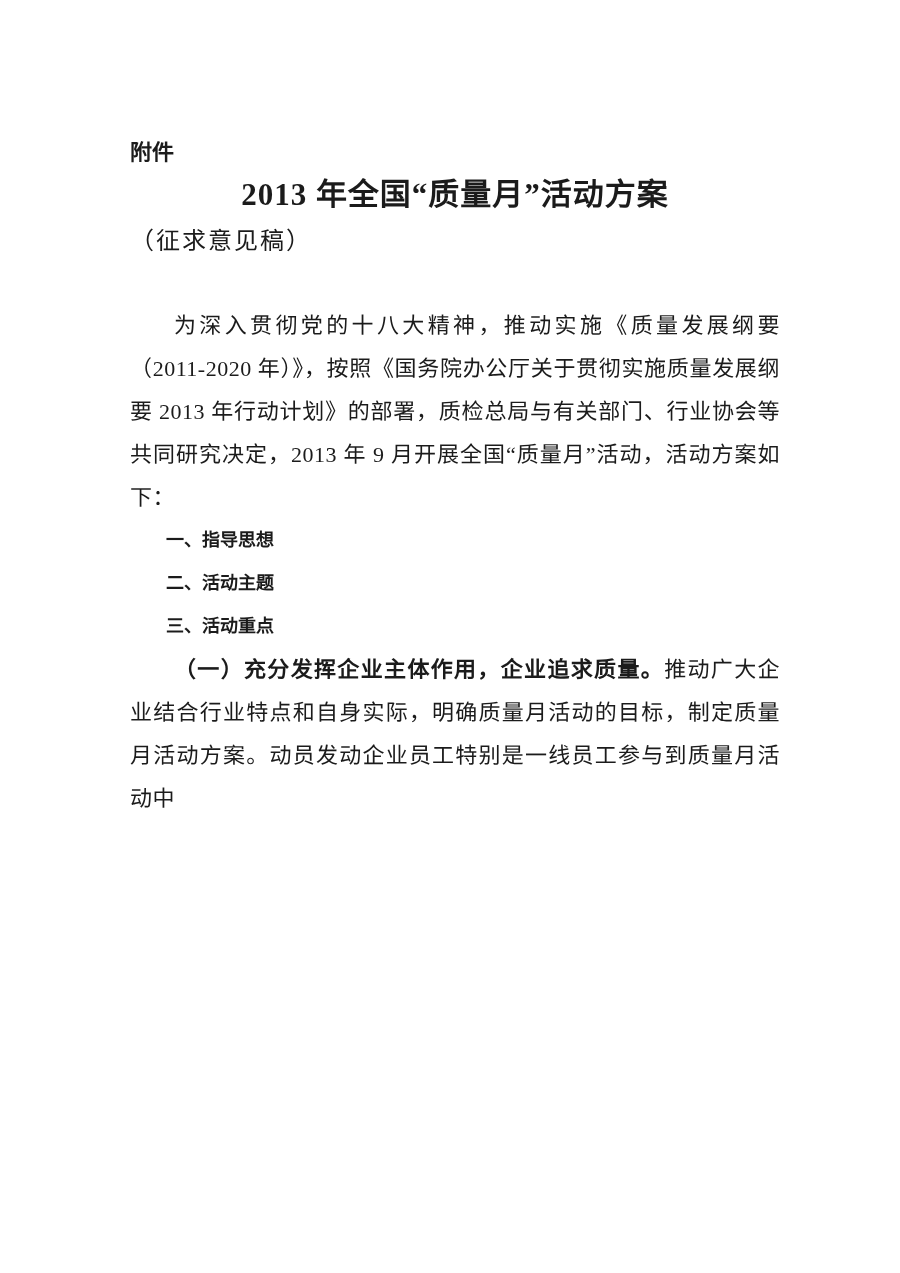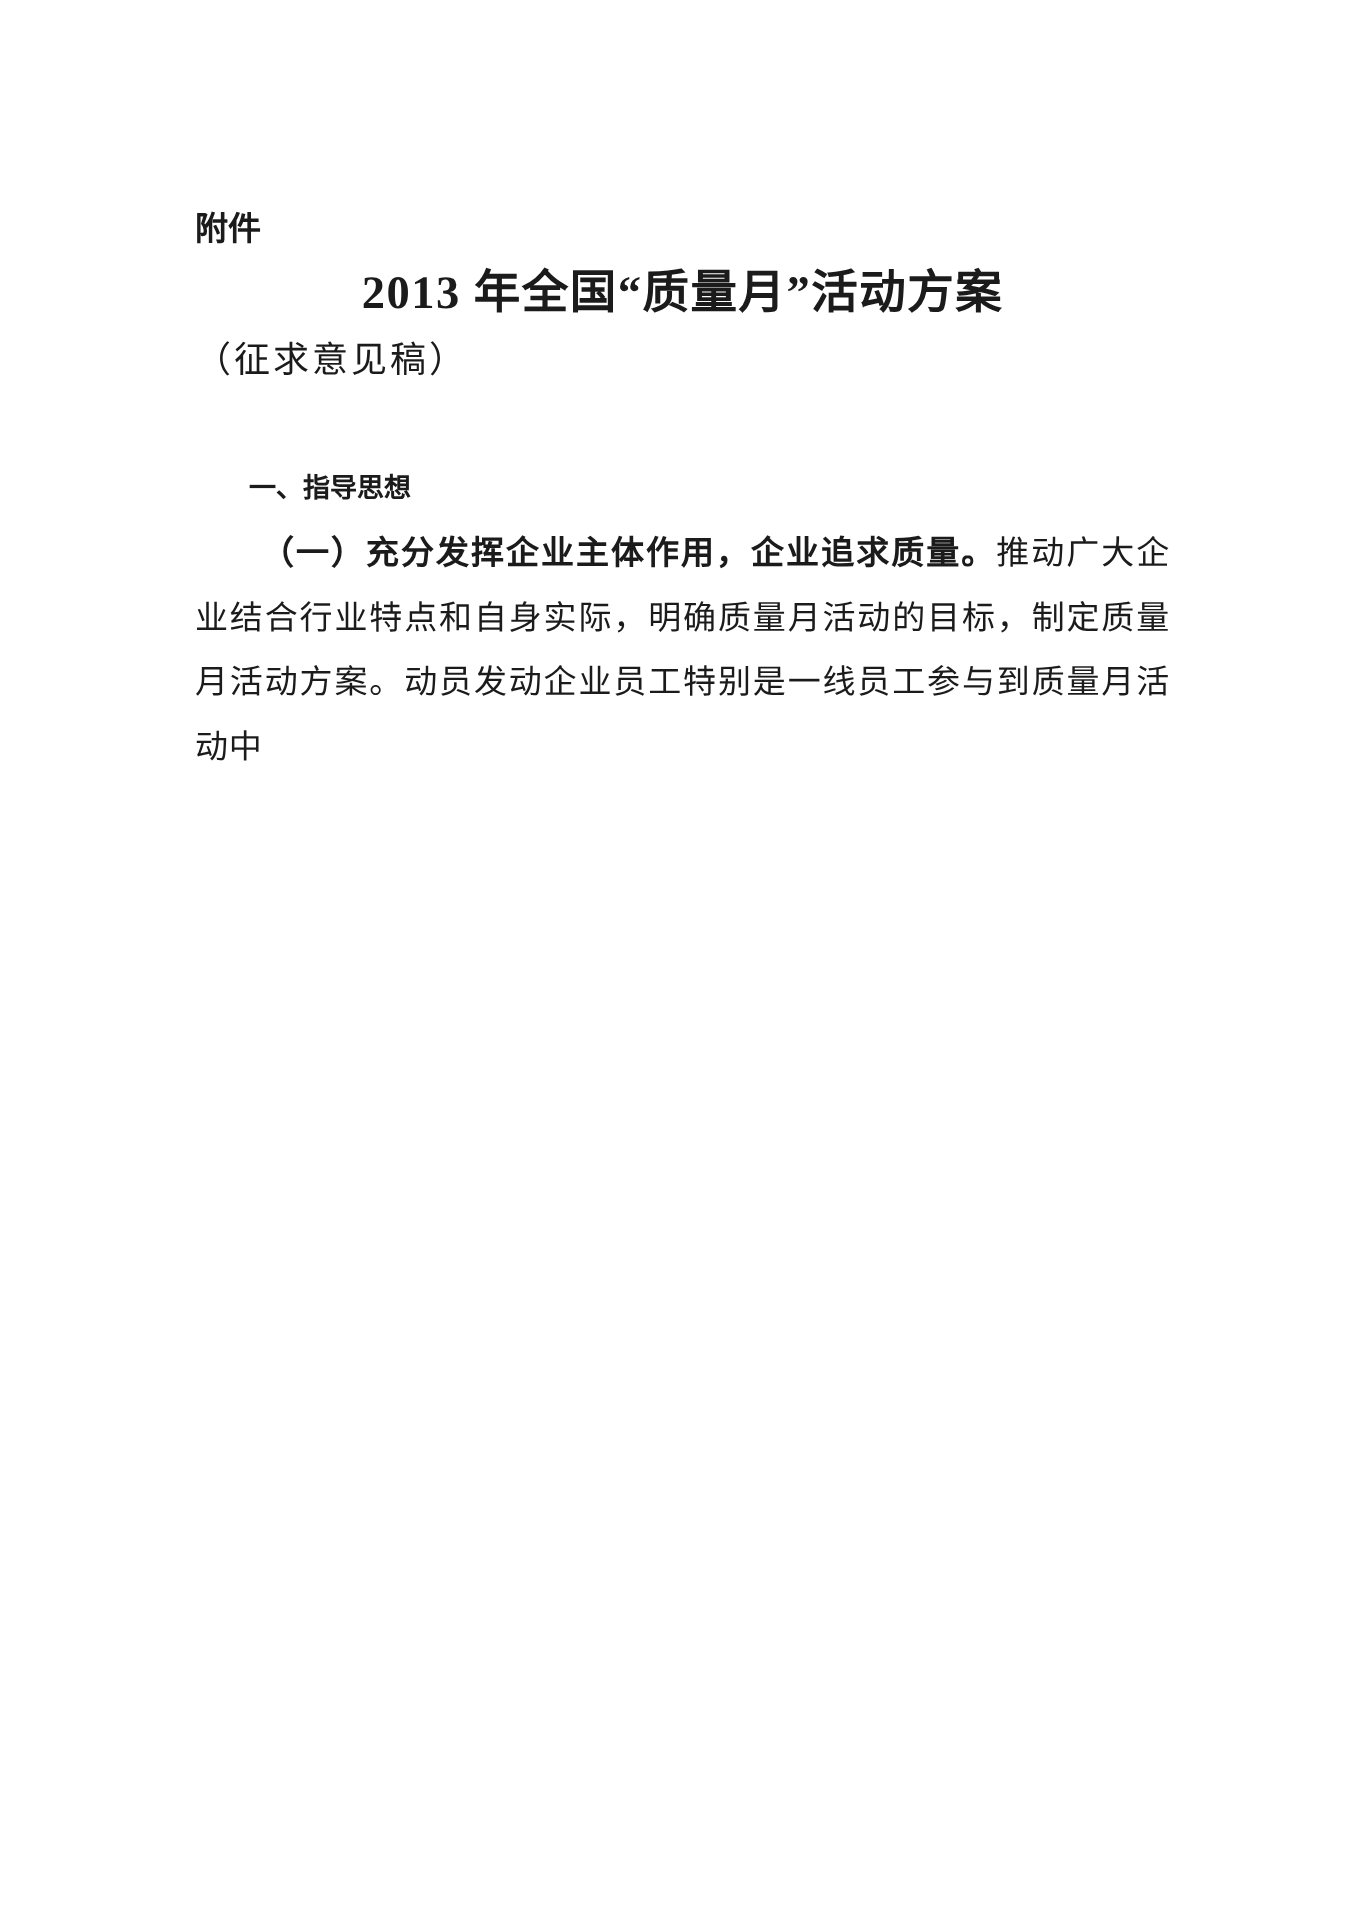--- a/index.html
+++ b/index.html
@@ -71,23 +71,26 @@
 <div class="page">
 
   <div class="attachment">附件</div>
 
   <h1 class="title">2013 年全国“质量月”活动方案</h1>
 
   <div class="subtitle">（征求意见稿）</div>
 
   <div class="doc-body">
 
+    <p class="para">为深入贯彻党的十八大精神，推动实施《质量发展纲要（2011-2020 年）》，按照《国务院办公厅关于贯彻实施质量发展纲要 2013 年行动计划》的部署，质检总局与有关部门、行业协会等共同研究决定，2013 年 9 月开展全国“质量月”活动，活动方案如下：</p>
 
     <h2 class="heading">一、指导思想</h2>
 
 
+    <h2 class="heading">二、活动主题</h2>
 
 
+    <h2 class="heading">三、活动重点</h2>
 
     <p class="para"><span class="lead">（一）充分发挥企业主体作用，企业追求质量。</span><span>推动广大企业结合行业特点和自身实际，明确质量月活动的目标，制定质量月活动方案。动员发动企业员工特别是一线员工参与到质量月活动中</span></p>
 
   </div>
 </div>
 
 </body></html>

